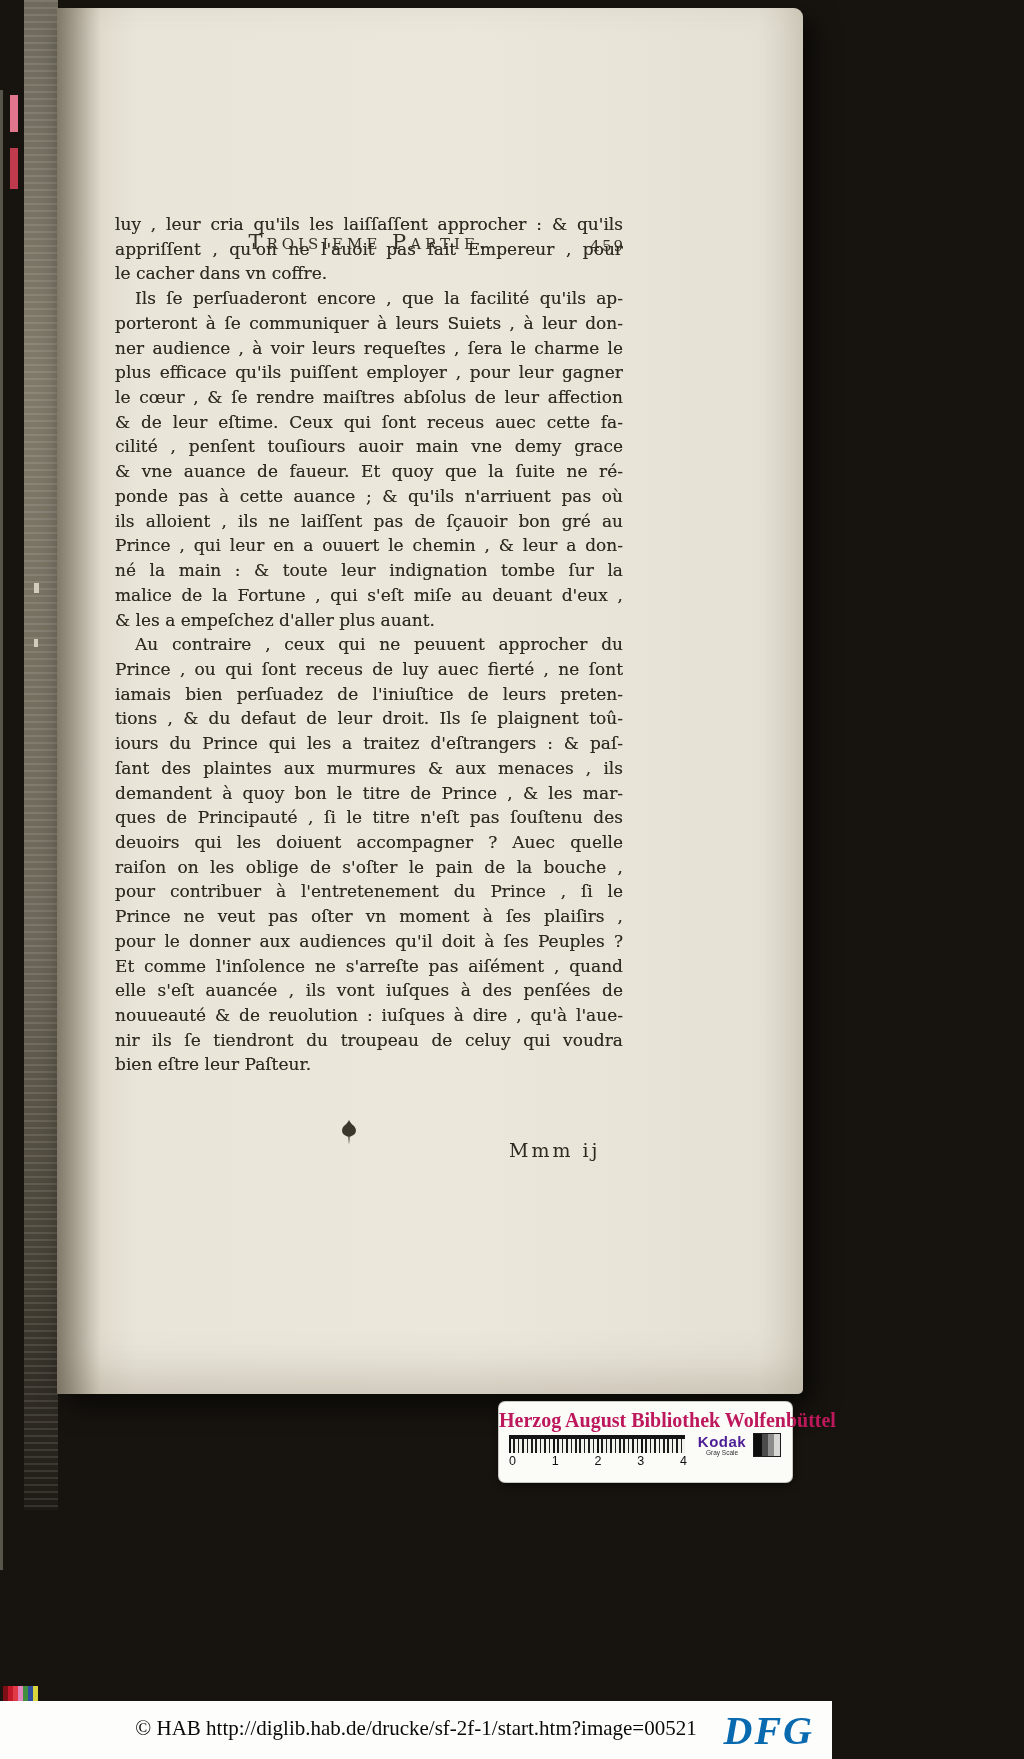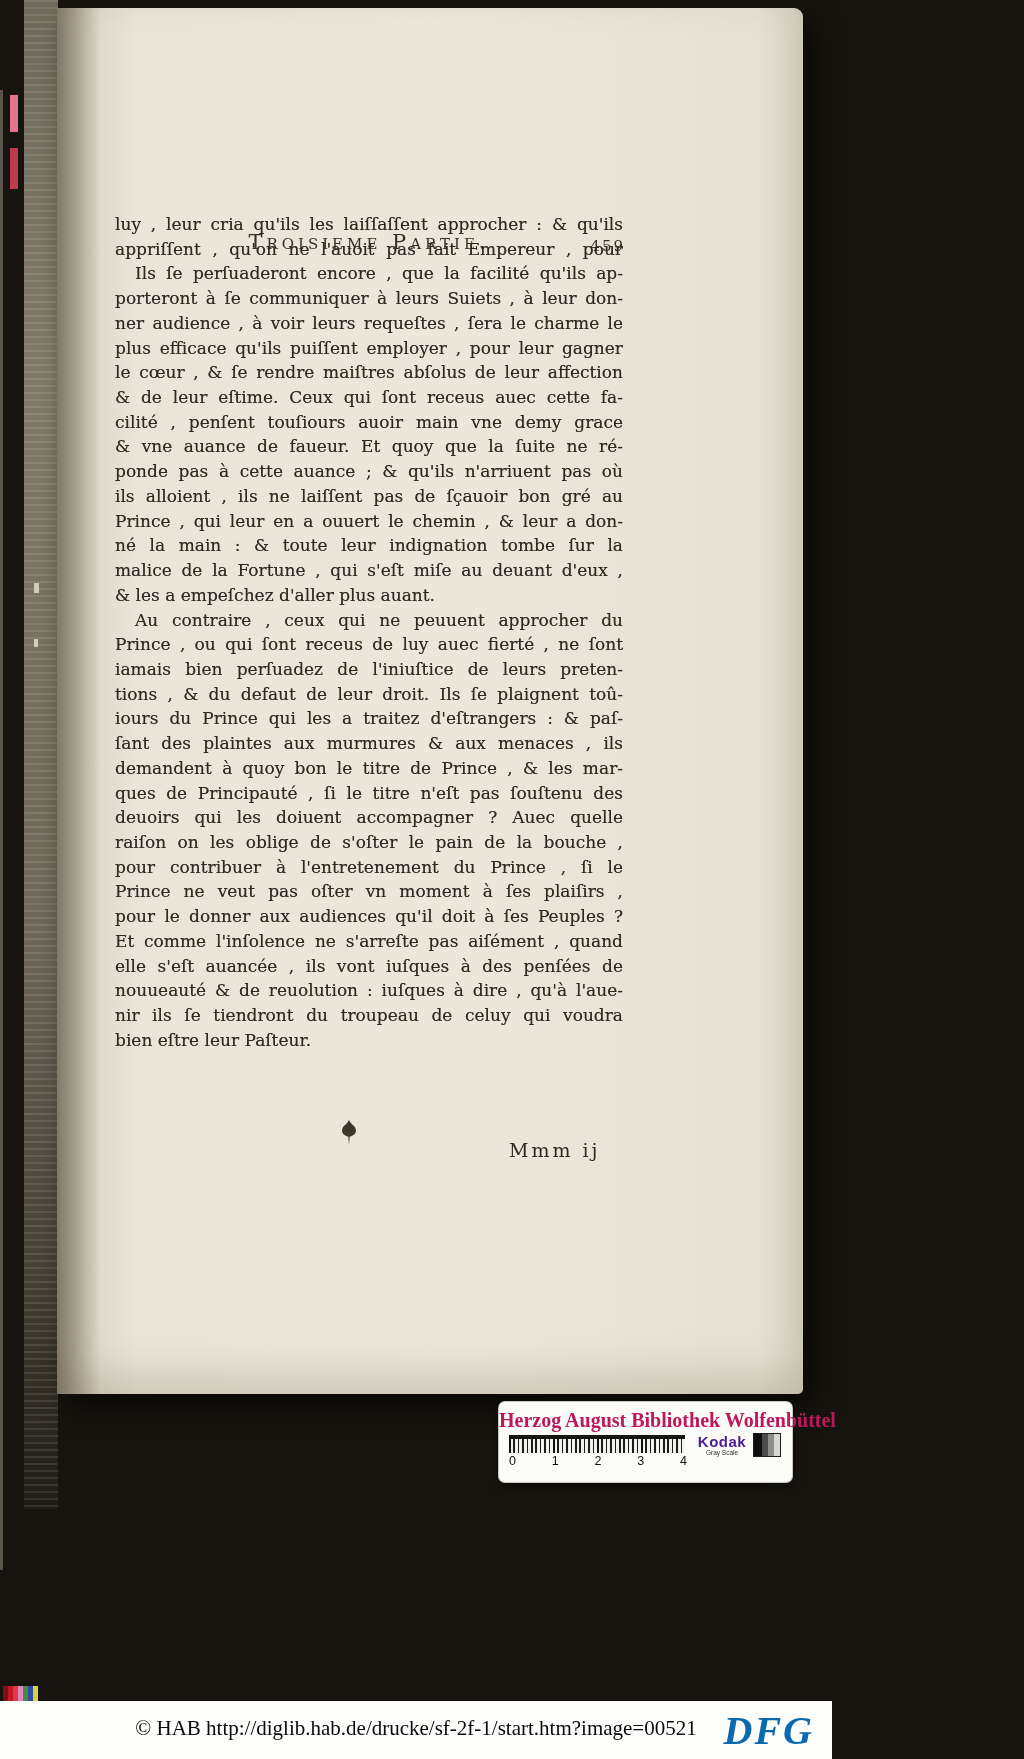--- a/index.html
+++ b/index.html
@@ -121,20 +121,21 @@
   <div class="page">
 
     <div class="running-head">
       <span class="head-title">Troisieme Partie.</span>
       <span class="page-number">459</span>
     </div>
 
     <div class="body-text">
         <div class="text-line">luy , leur cria qu'ils les laiſſaſſent approcher : &amp; qu'ils</div>
         <div class="text-line">appriſſent , qu'on ne l'auoit pas fait Empereur , pour</div>
+        <div class="text-line line-last">le cacher dans vn coffre.</div>
         <div class="text-line line-indent">Ils ſe perſuaderont encore , que la facilité qu'ils ap-</div>
         <div class="text-line">porteront à ſe communiquer à leurs Suiets , à leur don-</div>
         <div class="text-line">ner audience , à voir leurs requeſtes , ſera le charme le</div>
         <div class="text-line">plus efficace qu'ils puiſſent employer , pour leur gagner</div>
         <div class="text-line">le cœur , &amp; ſe rendre maiſtres abſolus de leur affection</div>
         <div class="text-line">&amp; de leur eſtime. Ceux qui ſont receus auec cette fa-</div>
         <div class="text-line">cilité , penſent touſiours auoir main vne demy grace</div>
         <div class="text-line">&amp; vne auance de faueur.  Et quoy que la ſuite ne ré-</div>
         <div class="text-line">ponde pas à cette auance ; &amp; qu'ils n'arriuent pas où</div>
         <div class="text-line">ils alloient , ils ne laiſſent pas de ſçauoir bon gré au</div>

